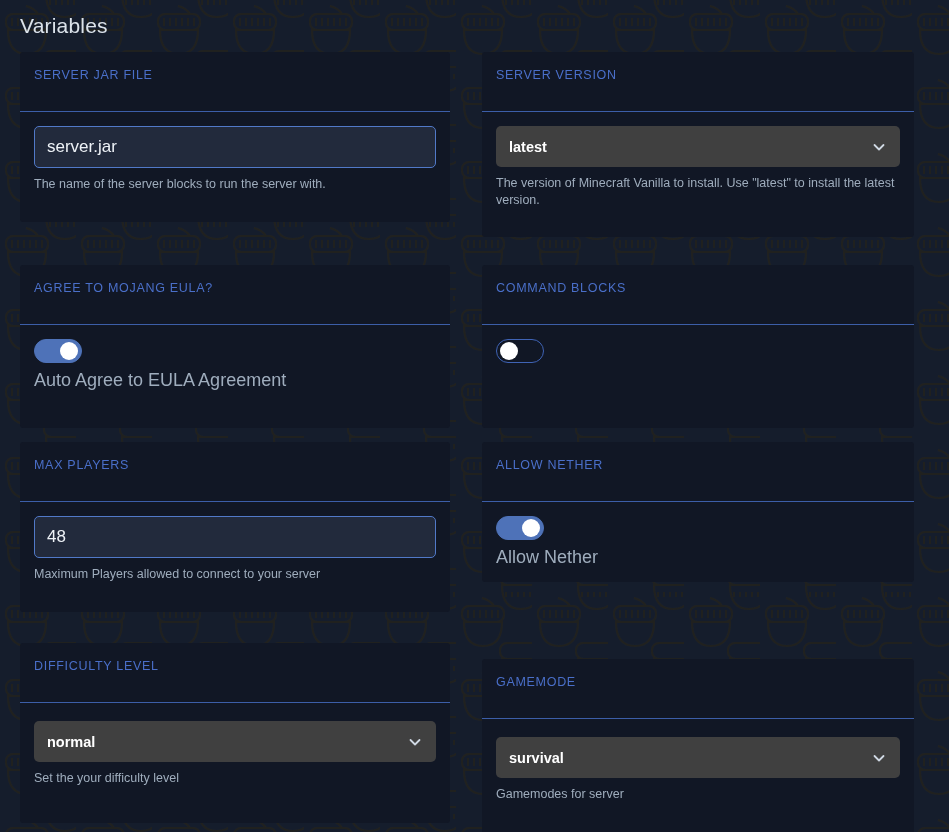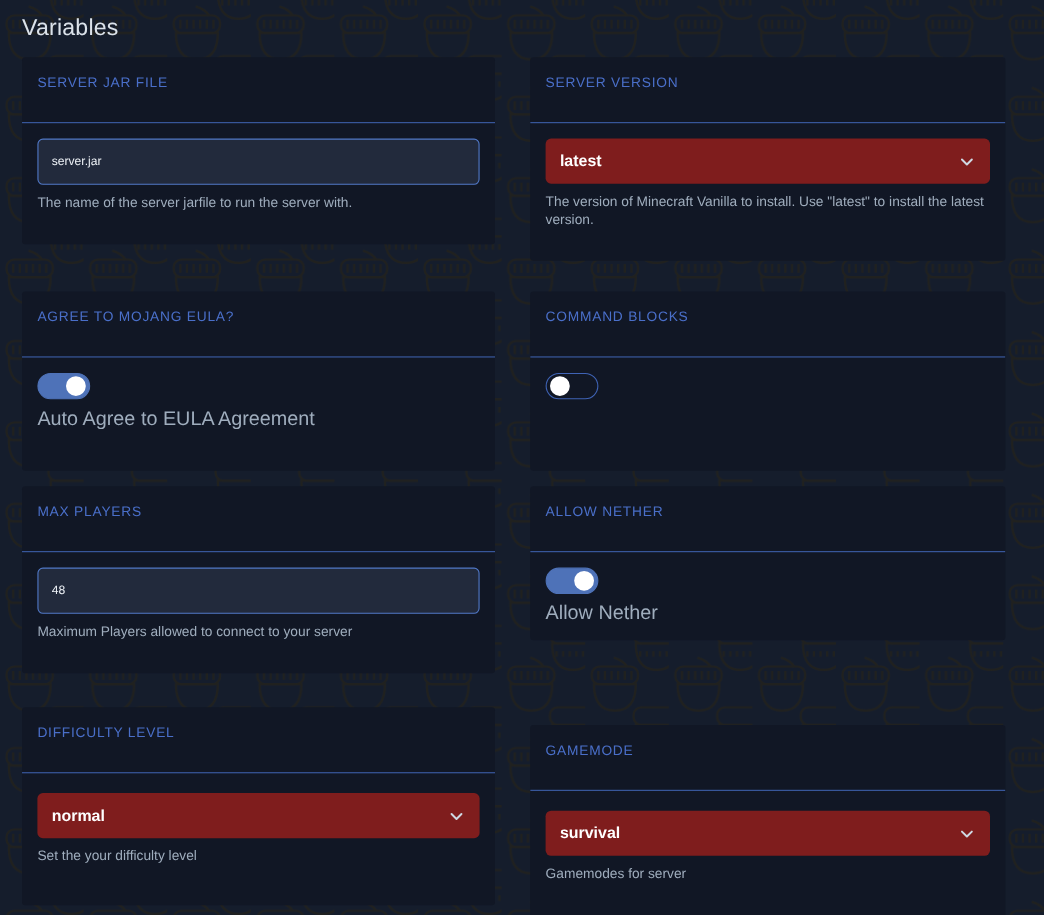--- a/index.html
+++ b/index.html
@@ -78,37 +78,37 @@
   
   .text-input {
     width: 100%;
     height: 42px;
     box-sizing: border-box;
     background: #222a3c;
     border: 1px solid #5179c8;
     border-radius: 5px;
     color: #eef2f7;
     font-family: "Liberation Sans", sans-serif;
-    font-size: 11px;
+    font-size: 17px;
     padding: 0 12px;
     outline: none;
     display: block;
   }
 
   
   .select-wrap {
     position: relative;
     width: 100%;
     height: 41px;
   }
   .select-box {
     width: 100%;
     height: 41px;
     box-sizing: border-box;
-    background: #7f1d1d;
+    background: #404040;
     border: none;
     border-radius: 5px;
     color: #ffffff;
     font-family: "Liberation Sans", sans-serif;
     font-size: 14.5px;
     font-weight: 700;
     padding: 0 34px 0 13px;
     display: flex;
     align-items: center;
   }
@@ -195,21 +195,21 @@
   <div class="grid">
 
     <div class="row" style="top:0px;height:185px;">
 
       <div class="card left" style="top:0px;height:170px;">
         <div class="card-head">
           <div class="card-head-title">SERVER JAR FILE</div>
         </div>
         <div class="card-body">
           <input class="text-input" type="text" value="server.jar" style="">
-          <div class="helper">The name of the server jarfile to run the server with.</div>
+          <div class="helper">The name of the server blocks to run the server with.</div>
         </div>
       </div>
 
       <div class="card right" style="top:0px;height:185px;">
         <div class="card-head">
           <div class="card-head-title">SERVER VERSION</div>
         </div>
         <div class="card-body">
           <div class="select-wrap">
             <div class="select-box">latest</div>

